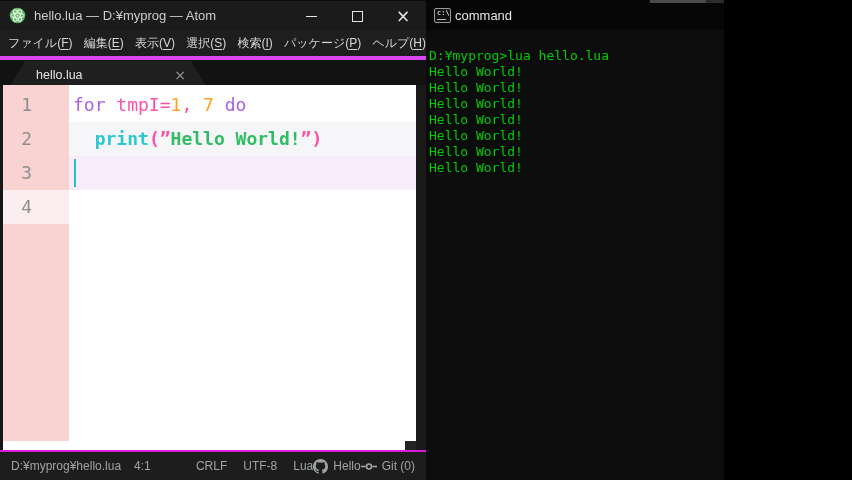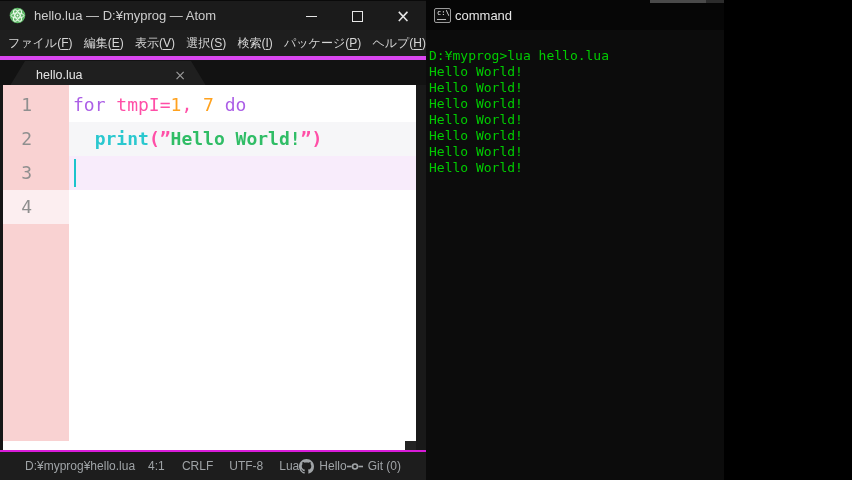--- a/index.html
+++ b/index.html
@@ -46,21 +46,21 @@
   .caret{display:inline-block;width:2px;height:28px;background:var(--caret,#1cc4cc);
          margin-top:3px;margin-left:1px;vertical-align:top;}
 
   .right-strip{position:absolute;right:0;top:85px;width:10px;height:365px;background:#191919;}
   .grip{position:absolute;right:10px;top:441px;width:11px;height:9px;background:#232323;}
 
   .magenta-line{position:absolute;left:0;top:450px;right:0;height:2px;background:var(--magenta,#d81bd8);}
 
   .a-statusbar{position:absolute;left:0;top:452px;right:0;height:28px;background:#1d1d1d;
                display:flex;align-items:center;justify-content:space-between;
-               padding:0 25px;box-sizing:border-box;font-size:12px;color:#9fa3a6;}
+               padding:0 11px;box-sizing:border-box;font-size:12px;color:#9fa3a6;}
   .sb-left{display:flex;align-items:center;gap:13px;white-space:nowrap;}
   .sb-right{display:flex;align-items:center;white-space:nowrap;}
   .sb-item{color:#9fa3a6;}
   .sb-group{display:flex;align-items:center;gap:5px;color:#9fa3a6;}
 
   
   .cmd{position:absolute;left:426px;top:0;width:426px;height:480px;background:#0c0c0c;}
   .c-titlebar{position:absolute;left:0;top:0;right:0;height:30px;background:#060606;
               display:flex;align-items:center;padding-left:8px;box-sizing:border-box;}
   .c-title{color:#e5e5e5;font-size:13px;margin-left:4px;}

